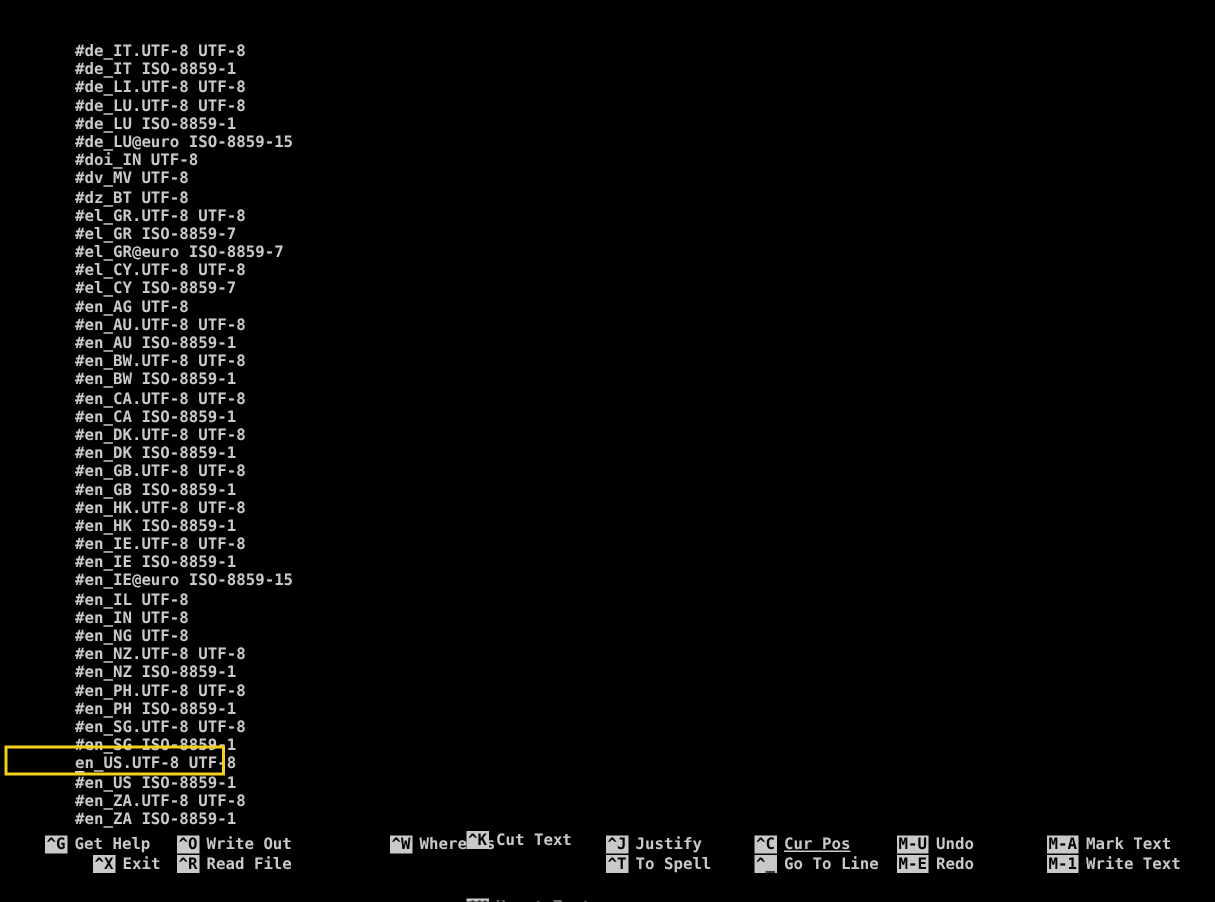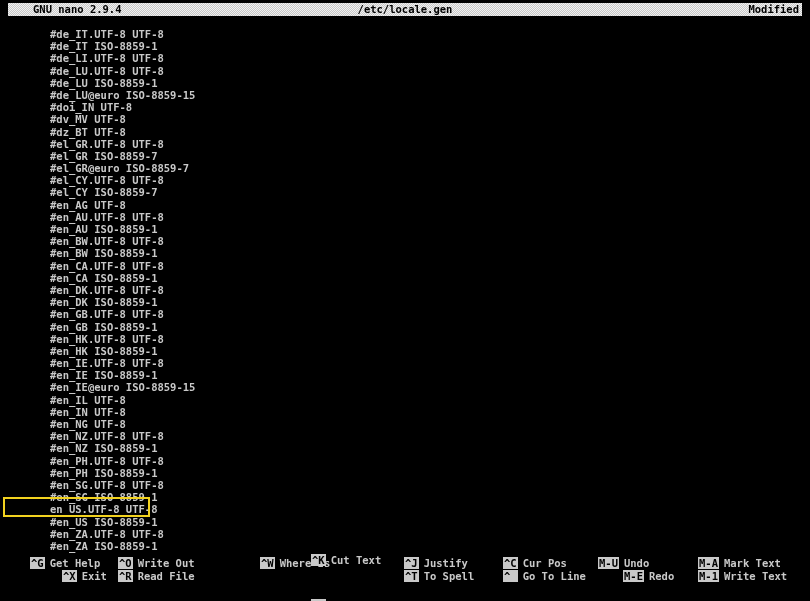--- a/index.html
+++ b/index.html
@@ -50,42 +50,37 @@
     position:absolute; color:#c9c9c9; font-size:10.5px; line-height:12px; white-space:pre;
   }
   .help-cell .key { background:#c9c9c9; color:#000; padding:0 1px; }
   .help-cell .lbl { margin-left:5px; }
 </style>
 </head>
 <body>
 
 <div class="screen">
 
-  <header class="titlebar">
-    <span class="tleft">GNU nano 2.9.4</span>
-    <span class="tcenter">/etc/locale.gen</span>
-    <span class="tright">Modified</span>
-  </header>
 
   <div class="buffer" id="buffer"><div class="line">#de_IT.UTF-8 UTF-8</div><div class="line">#de_IT ISO-8859-1</div><div class="line">#de_LI.UTF-8 UTF-8</div><div class="line">#de_LU.UTF-8 UTF-8</div><div class="line">#de_LU ISO-8859-1</div><div class="line">#de_LU@euro ISO-8859-15</div><div class="line">#doi_IN UTF-8</div><div class="line">#dv_MV UTF-8</div><div class="line">#dz_BT UTF-8</div><div class="line">#el_GR.UTF-8 UTF-8</div><div class="line">#el_GR ISO-8859-7</div><div class="line">#el_GR@euro ISO-8859-7</div><div class="line">#el_CY.UTF-8 UTF-8</div><div class="line">#el_CY ISO-8859-7</div><div class="line">#en_AG UTF-8</div><div class="line">#en_AU.UTF-8 UTF-8</div><div class="line">#en_AU ISO-8859-1</div><div class="line">#en_BW.UTF-8 UTF-8</div><div class="line">#en_BW ISO-8859-1</div><div class="line">#en_CA.UTF-8 UTF-8</div><div class="line">#en_CA ISO-8859-1</div><div class="line">#en_DK.UTF-8 UTF-8</div><div class="line">#en_DK ISO-8859-1</div><div class="line">#en_GB.UTF-8 UTF-8</div><div class="line">#en_GB ISO-8859-1</div><div class="line">#en_HK.UTF-8 UTF-8</div><div class="line">#en_HK ISO-8859-1</div><div class="line">#en_IE.UTF-8 UTF-8</div><div class="line">#en_IE ISO-8859-1</div><div class="line">#en_IE@euro ISO-8859-15</div><div class="line">#en_IL UTF-8</div><div class="line">#en_IN UTF-8</div><div class="line">#en_NG UTF-8</div><div class="line">#en_NZ.UTF-8 UTF-8</div><div class="line">#en_NZ ISO-8859-1</div><div class="line">#en_PH.UTF-8 UTF-8</div><div class="line">#en_PH ISO-8859-1</div><div class="line">#en_SG.UTF-8 UTF-8</div><div class="line">#en_SG ISO-8859-1</div><div class="line"><span class="cursor-char">e</span>n_US.UTF-8 UTF-8</div><div class="line">#en_US ISO-8859-1</div><div class="line">#en_ZA.UTF-8 UTF-8</div><div class="line">#en_ZA ISO-8859-1</div></div>
 
   <div class="highlight-box" id="highlight-box" style="border-color: rgb(242, 210, 31);"></div>
 
   <footer id="helpbar">
       <div class="help-cell" style="left: 30px; top: 557px;"><span class="key">^G</span><span class="lbl">Get Help</span></div>
       <div class="help-cell" style="left: 30px; top: 570px; padding-left: 32px;"><span class="key">^X</span><span class="lbl">Exit</span></div>
       <div class="help-cell" style="left: 118px; top: 557px;"><span class="key">^O</span><span class="lbl">Write Out</span></div>
       <div class="help-cell" style="left: 118px; top: 570px;"><span class="key">^R</span><span class="lbl">Read File</span></div>
       <div class="help-cell" style="left: 216px; top: 557px; padding-left: 44px;"><span class="key">^W</span><span class="lbl">Where Is</span></div>
       <div class="help-cell" style="left: 216px; top: 570px; margin-top: 36px;"><span class="key">^\</span><span class="lbl">Replace</span></div>
       <div class="help-cell" style="left: 311px; top: 554px;"><span class="key">^K</span><span class="lbl">Cut Text</span></div>
       <div class="help-cell" style="left: 311px; top: 570px; margin-top: 29px;"><span class="key">^U</span><span class="lbl">Uncut Text</span></div>
       <div class="help-cell" style="left: 404px; top: 557px;"><span class="key">^J</span><span class="lbl">Justify</span></div>
       <div class="help-cell" style="left: 404px; top: 570px;"><span class="key">^T</span><span class="lbl">To Spell</span></div>
-      <div class="help-cell" style="left: 503px; top: 557px;"><span class="key">^C</span><span class="lbl">Cur Pos</span></div>
+      <div class="help-cell" style="left: 503px; top: 557px; text-decoration: underline;"><span class="key">^C</span><span class="lbl">Cur Pos</span></div>
       <div class="help-cell" style="left: 503px; top: 570px;"><span class="key">^_</span><span class="lbl">Go To Line</span></div>
       <div class="help-cell" style="left: 598px; top: 557px;"><span class="key">M-U</span><span class="lbl">Undo</span></div>
-      <div class="help-cell" style="left: 598px; top: 570px; margin-left: 25px;"><span class="key">M-E</span><span class="lbl">Redo</span></div>
+      <div class="help-cell" style="left: 598px; top: 570px;"><span class="key">M-E</span><span class="lbl">Redo</span></div>
       <div class="help-cell" style="left: 698px; top: 557px;"><span class="key">M-A</span><span class="lbl">Mark Text</span></div>
       <div class="help-cell" style="left: 698px; top: 570px;"><span class="key">M-1</span><span class="lbl">Write Text</span></div>
     </footer>
 
 </div>
 
 </body></html>

